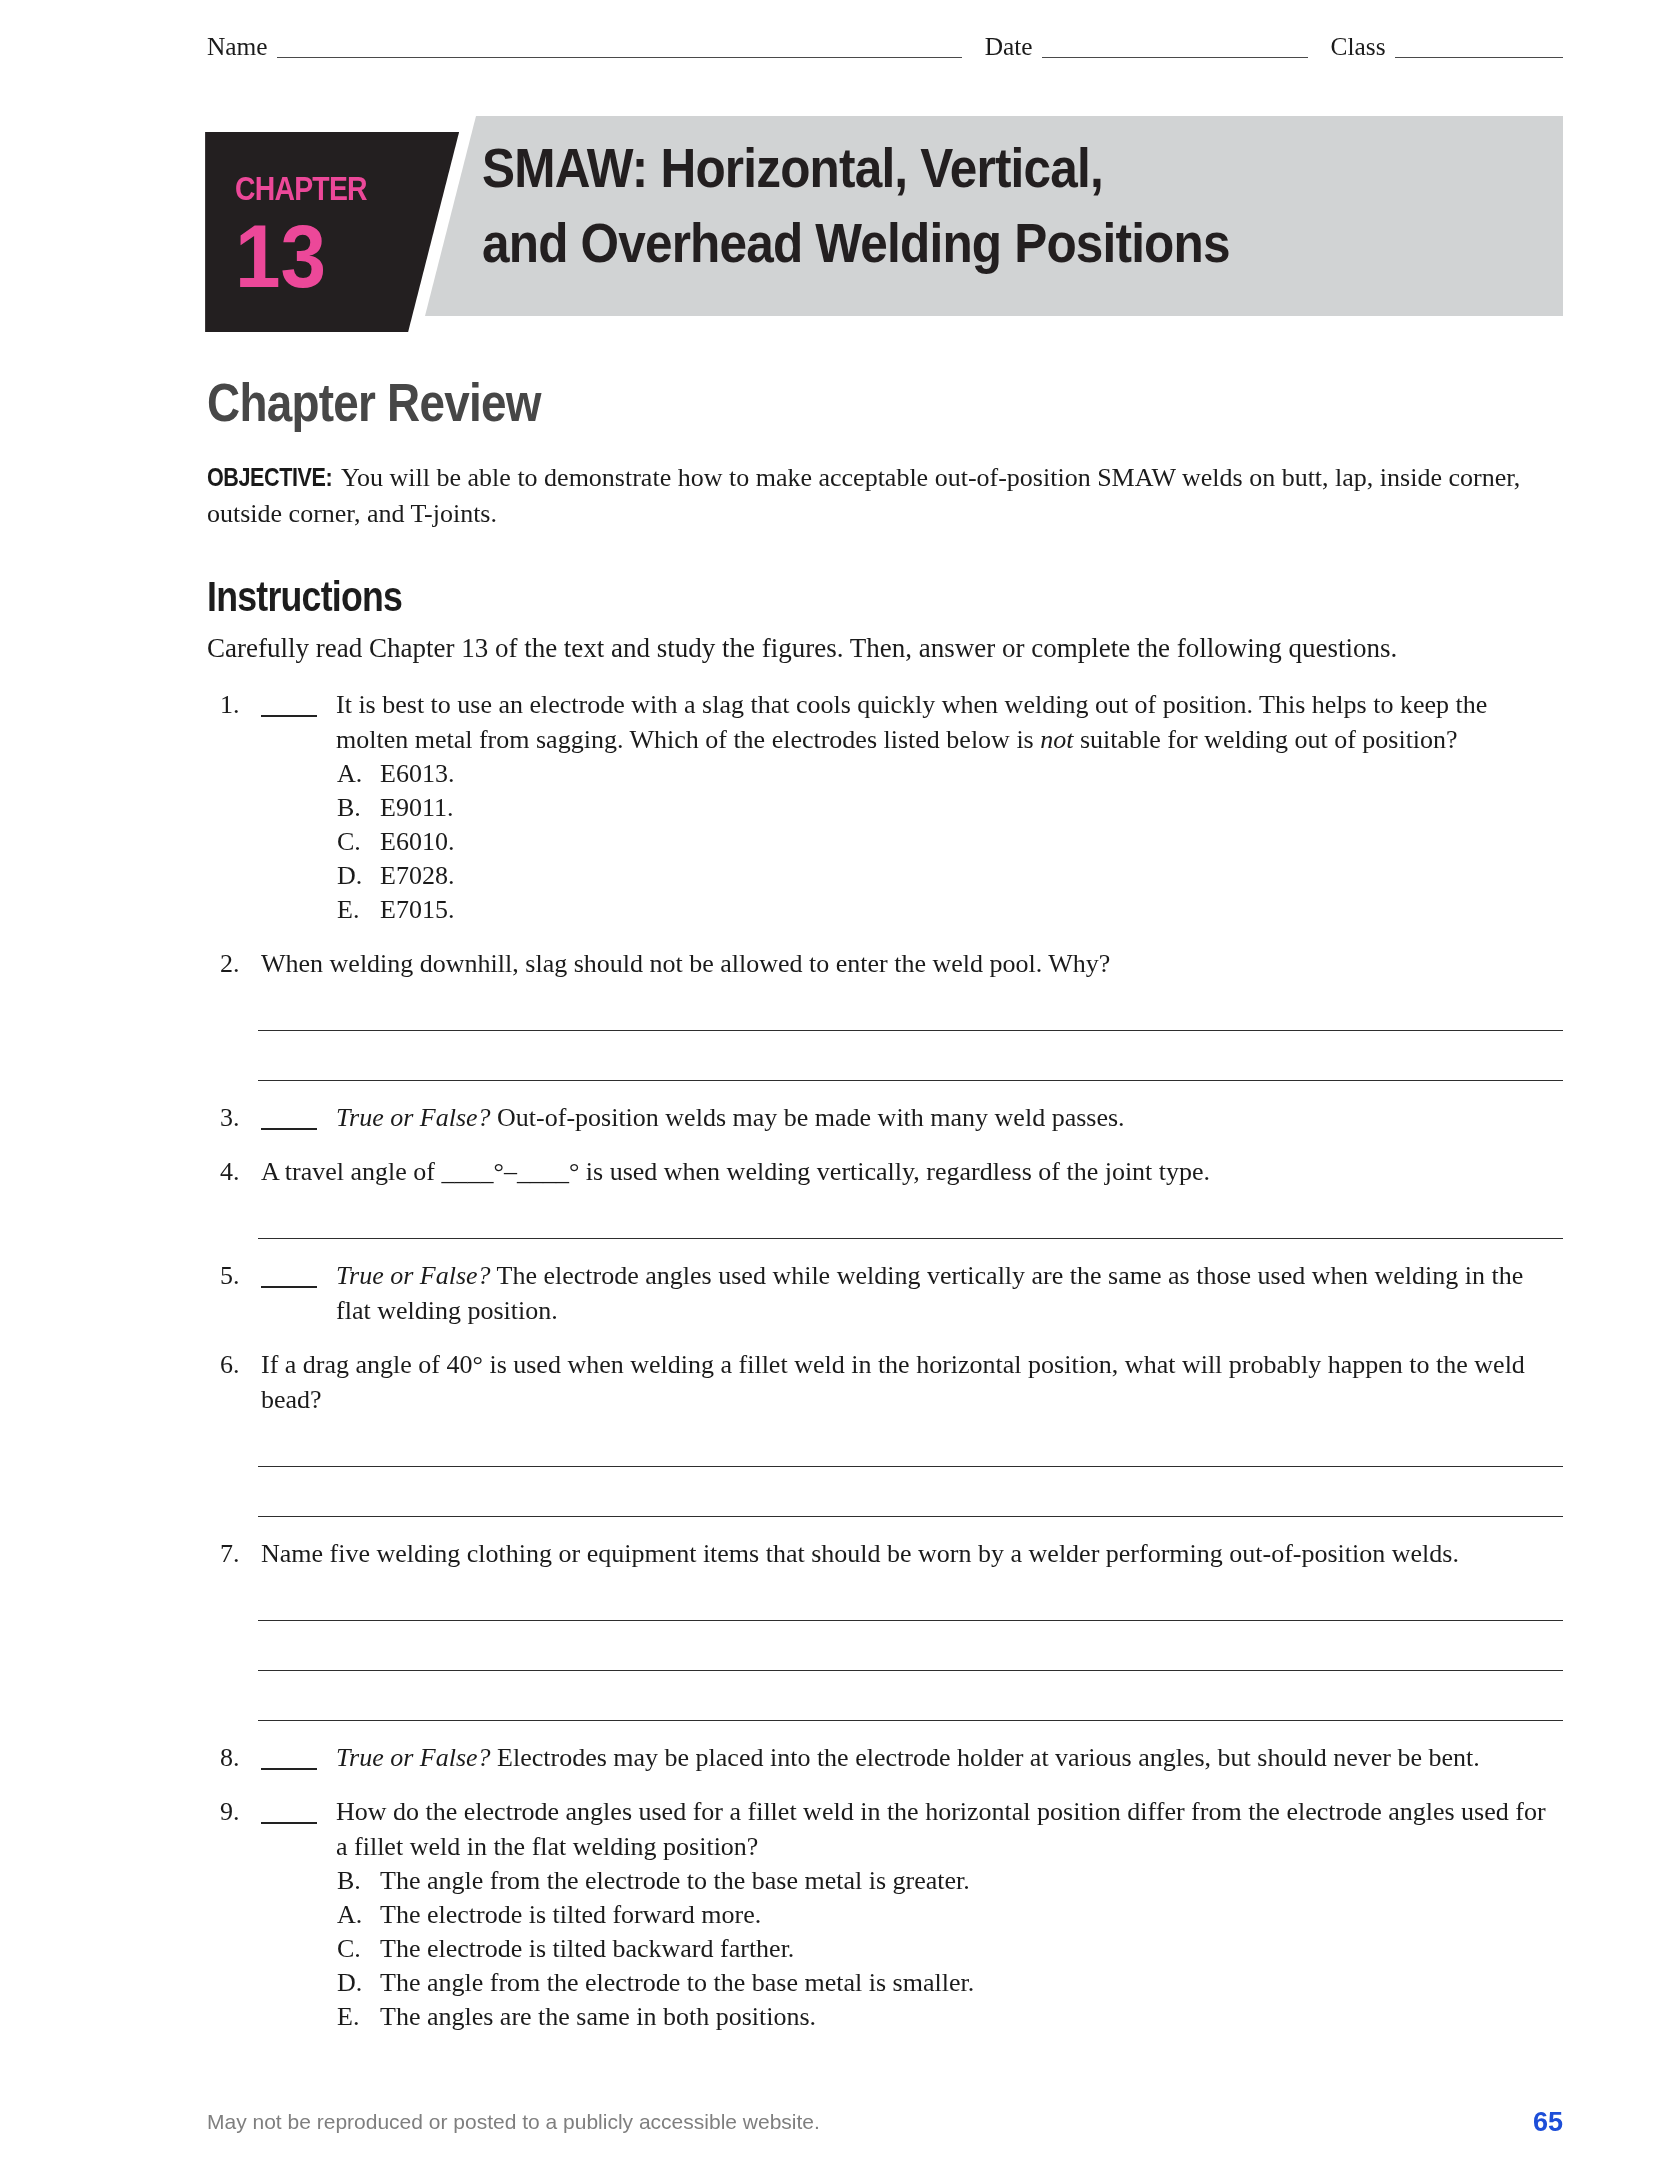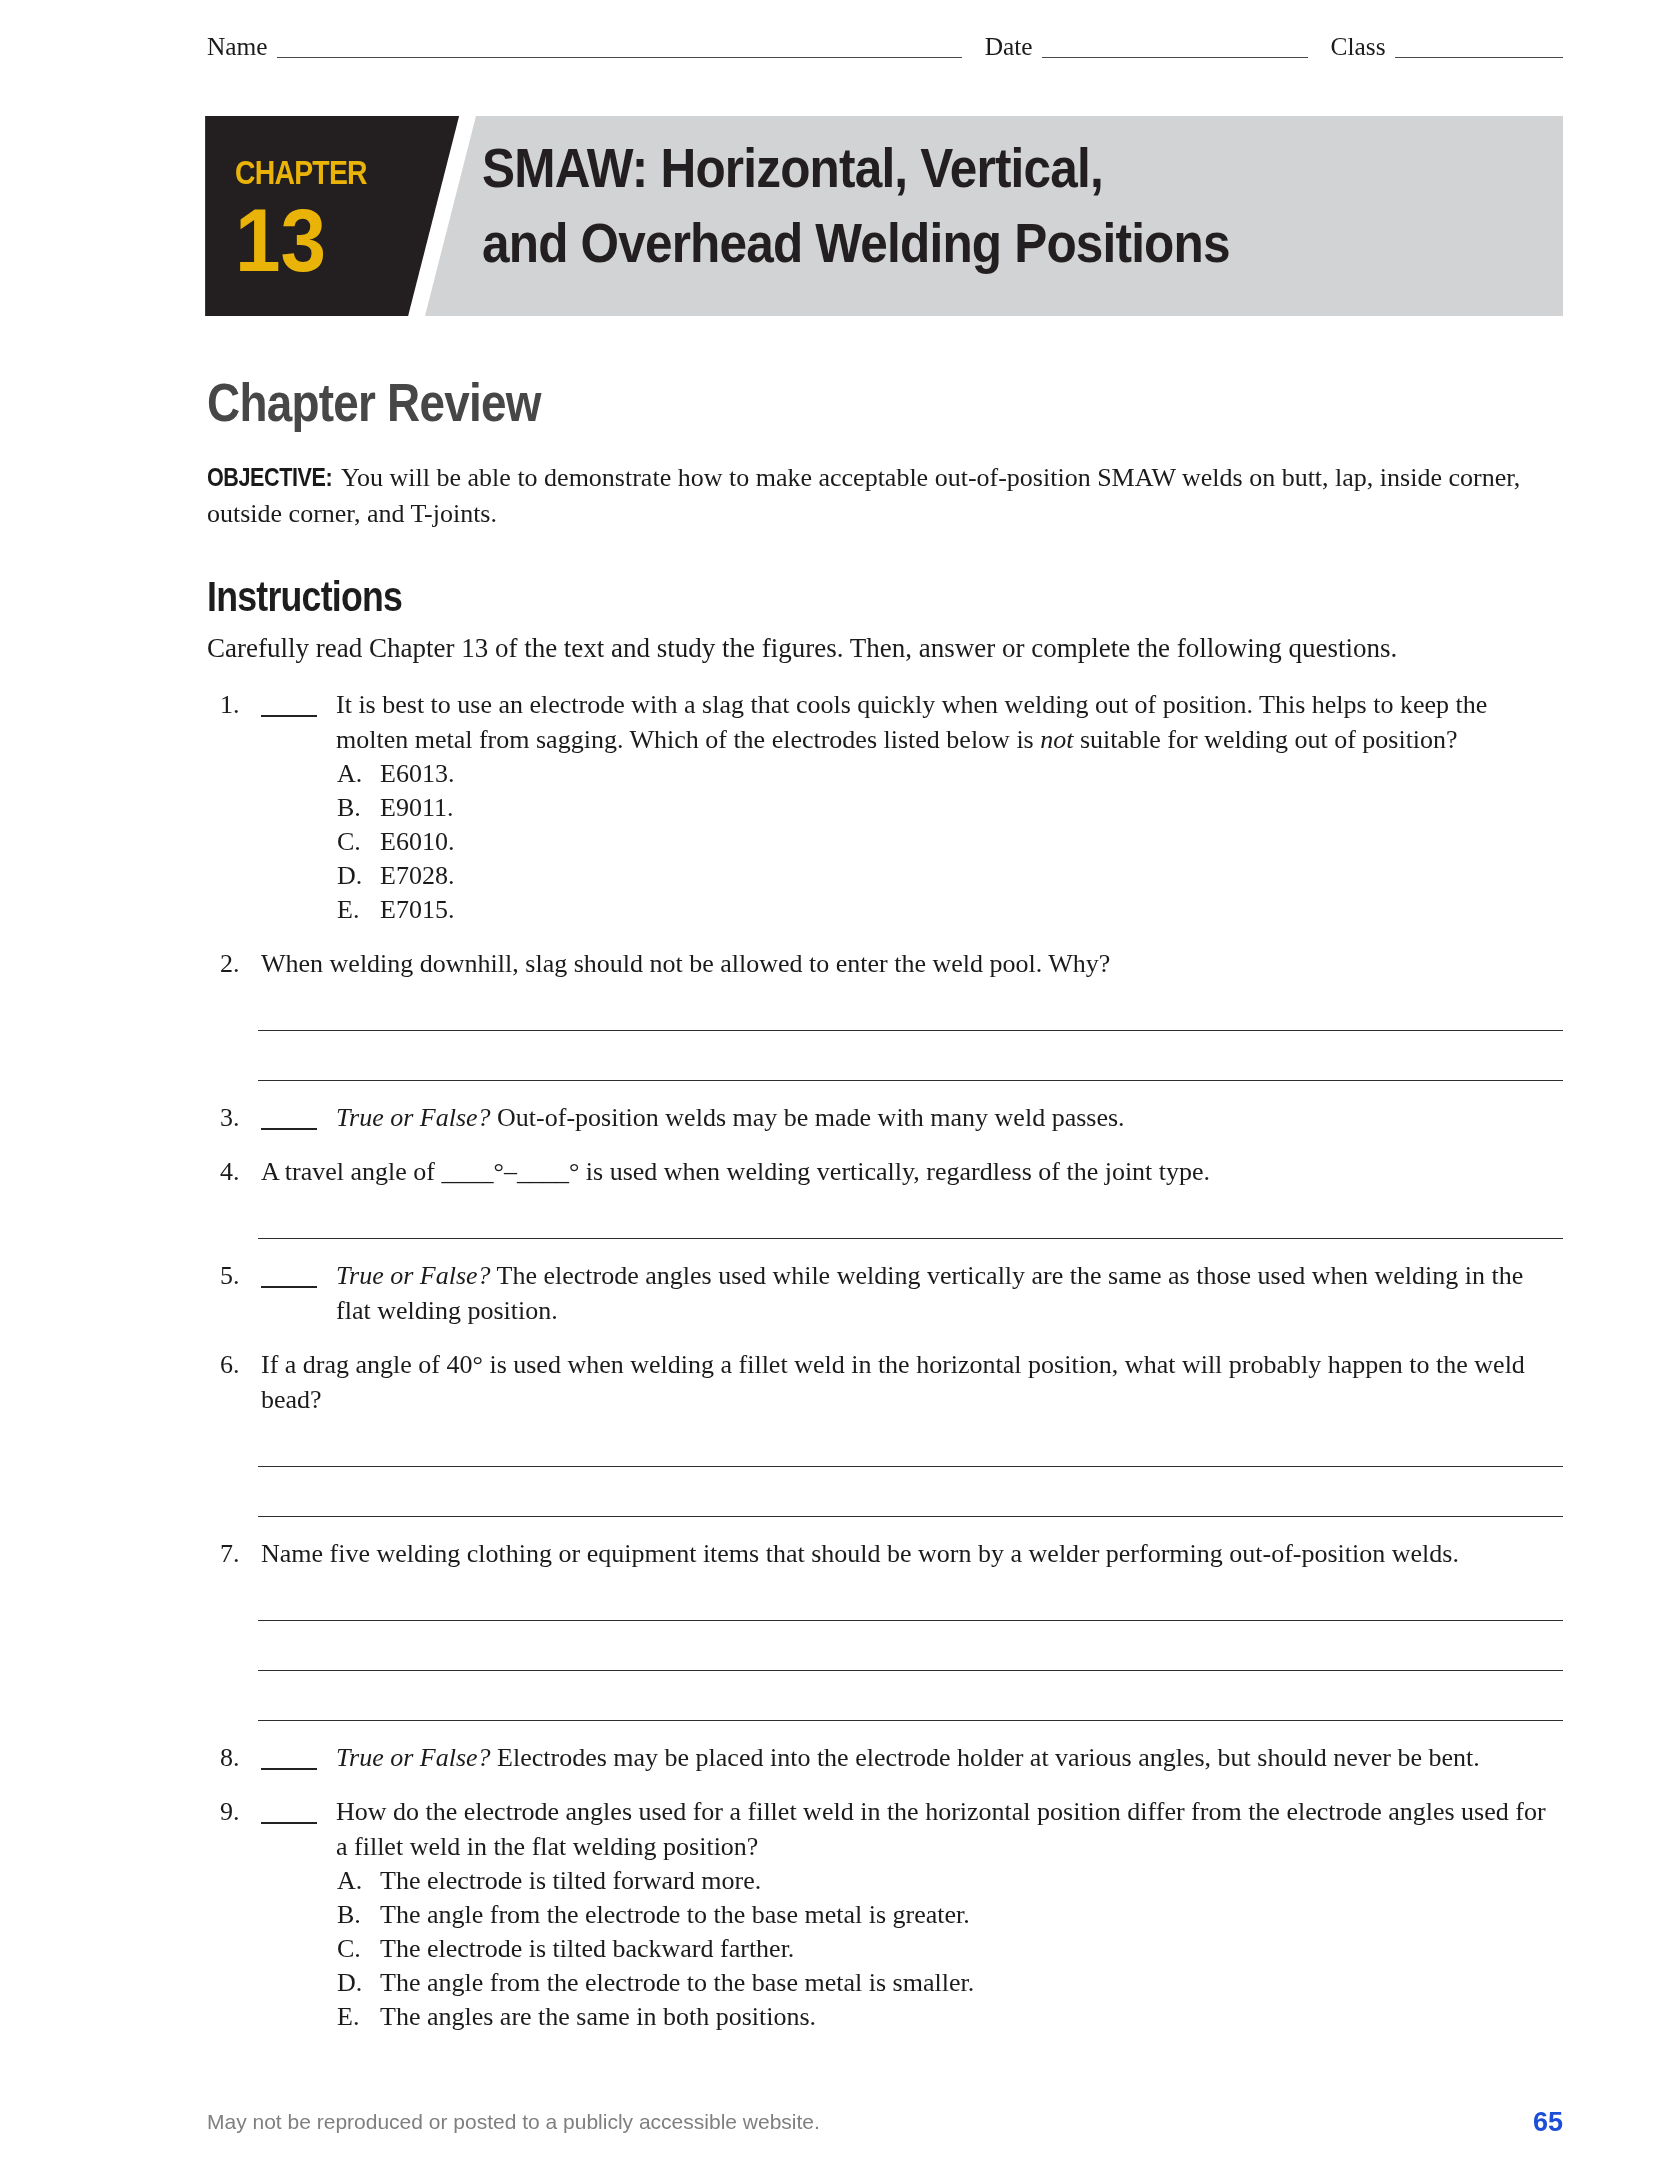--- a/index.html
+++ b/index.html
@@ -14,23 +14,23 @@
   .id-row .lbl{white-space:nowrap;}
   .hline{border-bottom:1.9px solid #4a4a4a;margin-bottom:2.8px;}
   .hline.name{flex:1;margin-left:9.4px;}
   .hline.date{width:266px;margin-left:9.4px;}
   .hline.class{width:168px;margin-left:9.4px;}
   .ml{margin-left:22.6px;}
 
   
   .banner{position:relative;height:200px;margin-top:55px;}
   .badge{
-    position:absolute;left:-1.9px;top:0;width:254px;height:100%;background:#231f20;
+    position:absolute;left:-1.9px;top:16px;width:254px;height:100%;background:#231f20;
     clip-path:polygon(0 0,100% 0,calc(100% - 51px) 100%,0 100%);
-    color:#eab308;
+    color:#ec4899;
   }
   .badge-inner{padding:40px 0 0 30px;}
   .badge-label{
     font-family:"Liberation Sans", sans-serif;font-weight:bold;font-size:33px;
     letter-spacing:-0.9px;transform:scaleX(0.86);transform-origin:left top;line-height:1;
   }
   .badge-number{
     font-family:"Liberation Sans", sans-serif;font-weight:bold;font-size:89px;
     transform:scaleX(0.92);transform-origin:left top;line-height:1.02;margin-top:5.6px;
   }
@@ -190,22 +190,22 @@
           <span class="q-text"><i>True or False?</i><span> Electrodes may be placed into the electrode holder at various angles, but should never be bent.</span></span>
         </div>
       </div>
       <div class="question">
         <div class="q-row">
           <span class="q-num">9.</span>
           <span class="q-blank"></span>
           <span class="q-text"><span>How do the electrode angles used for a fillet weld in the horizontal position differ from the electrode angles used for a fillet weld in the flat welding position?</span></span>
         </div>
         <div class="q-choices">
+          <div class="q-choice"><span class="c-letter">B.</span><span class="c-text">The angle from the electrode to the base metal is greater.</span></div>
           <div class="q-choice"><span class="c-letter">A.</span><span class="c-text">The electrode is tilted forward more.</span></div>
-          <div class="q-choice"><span class="c-letter">B.</span><span class="c-text">The angle from the electrode to the base metal is greater.</span></div>
           <div class="q-choice"><span class="c-letter">C.</span><span class="c-text">The electrode is tilted backward farther.</span></div>
           <div class="q-choice"><span class="c-letter">D.</span><span class="c-text">The angle from the electrode to the base metal is smaller.</span></div>
           <div class="q-choice"><span class="c-letter">E.</span><span class="c-text">The angles are the same in both positions.</span></div>
         </div>
       </div>
     </div>
 
 </div>
 
 <div class="footer">

